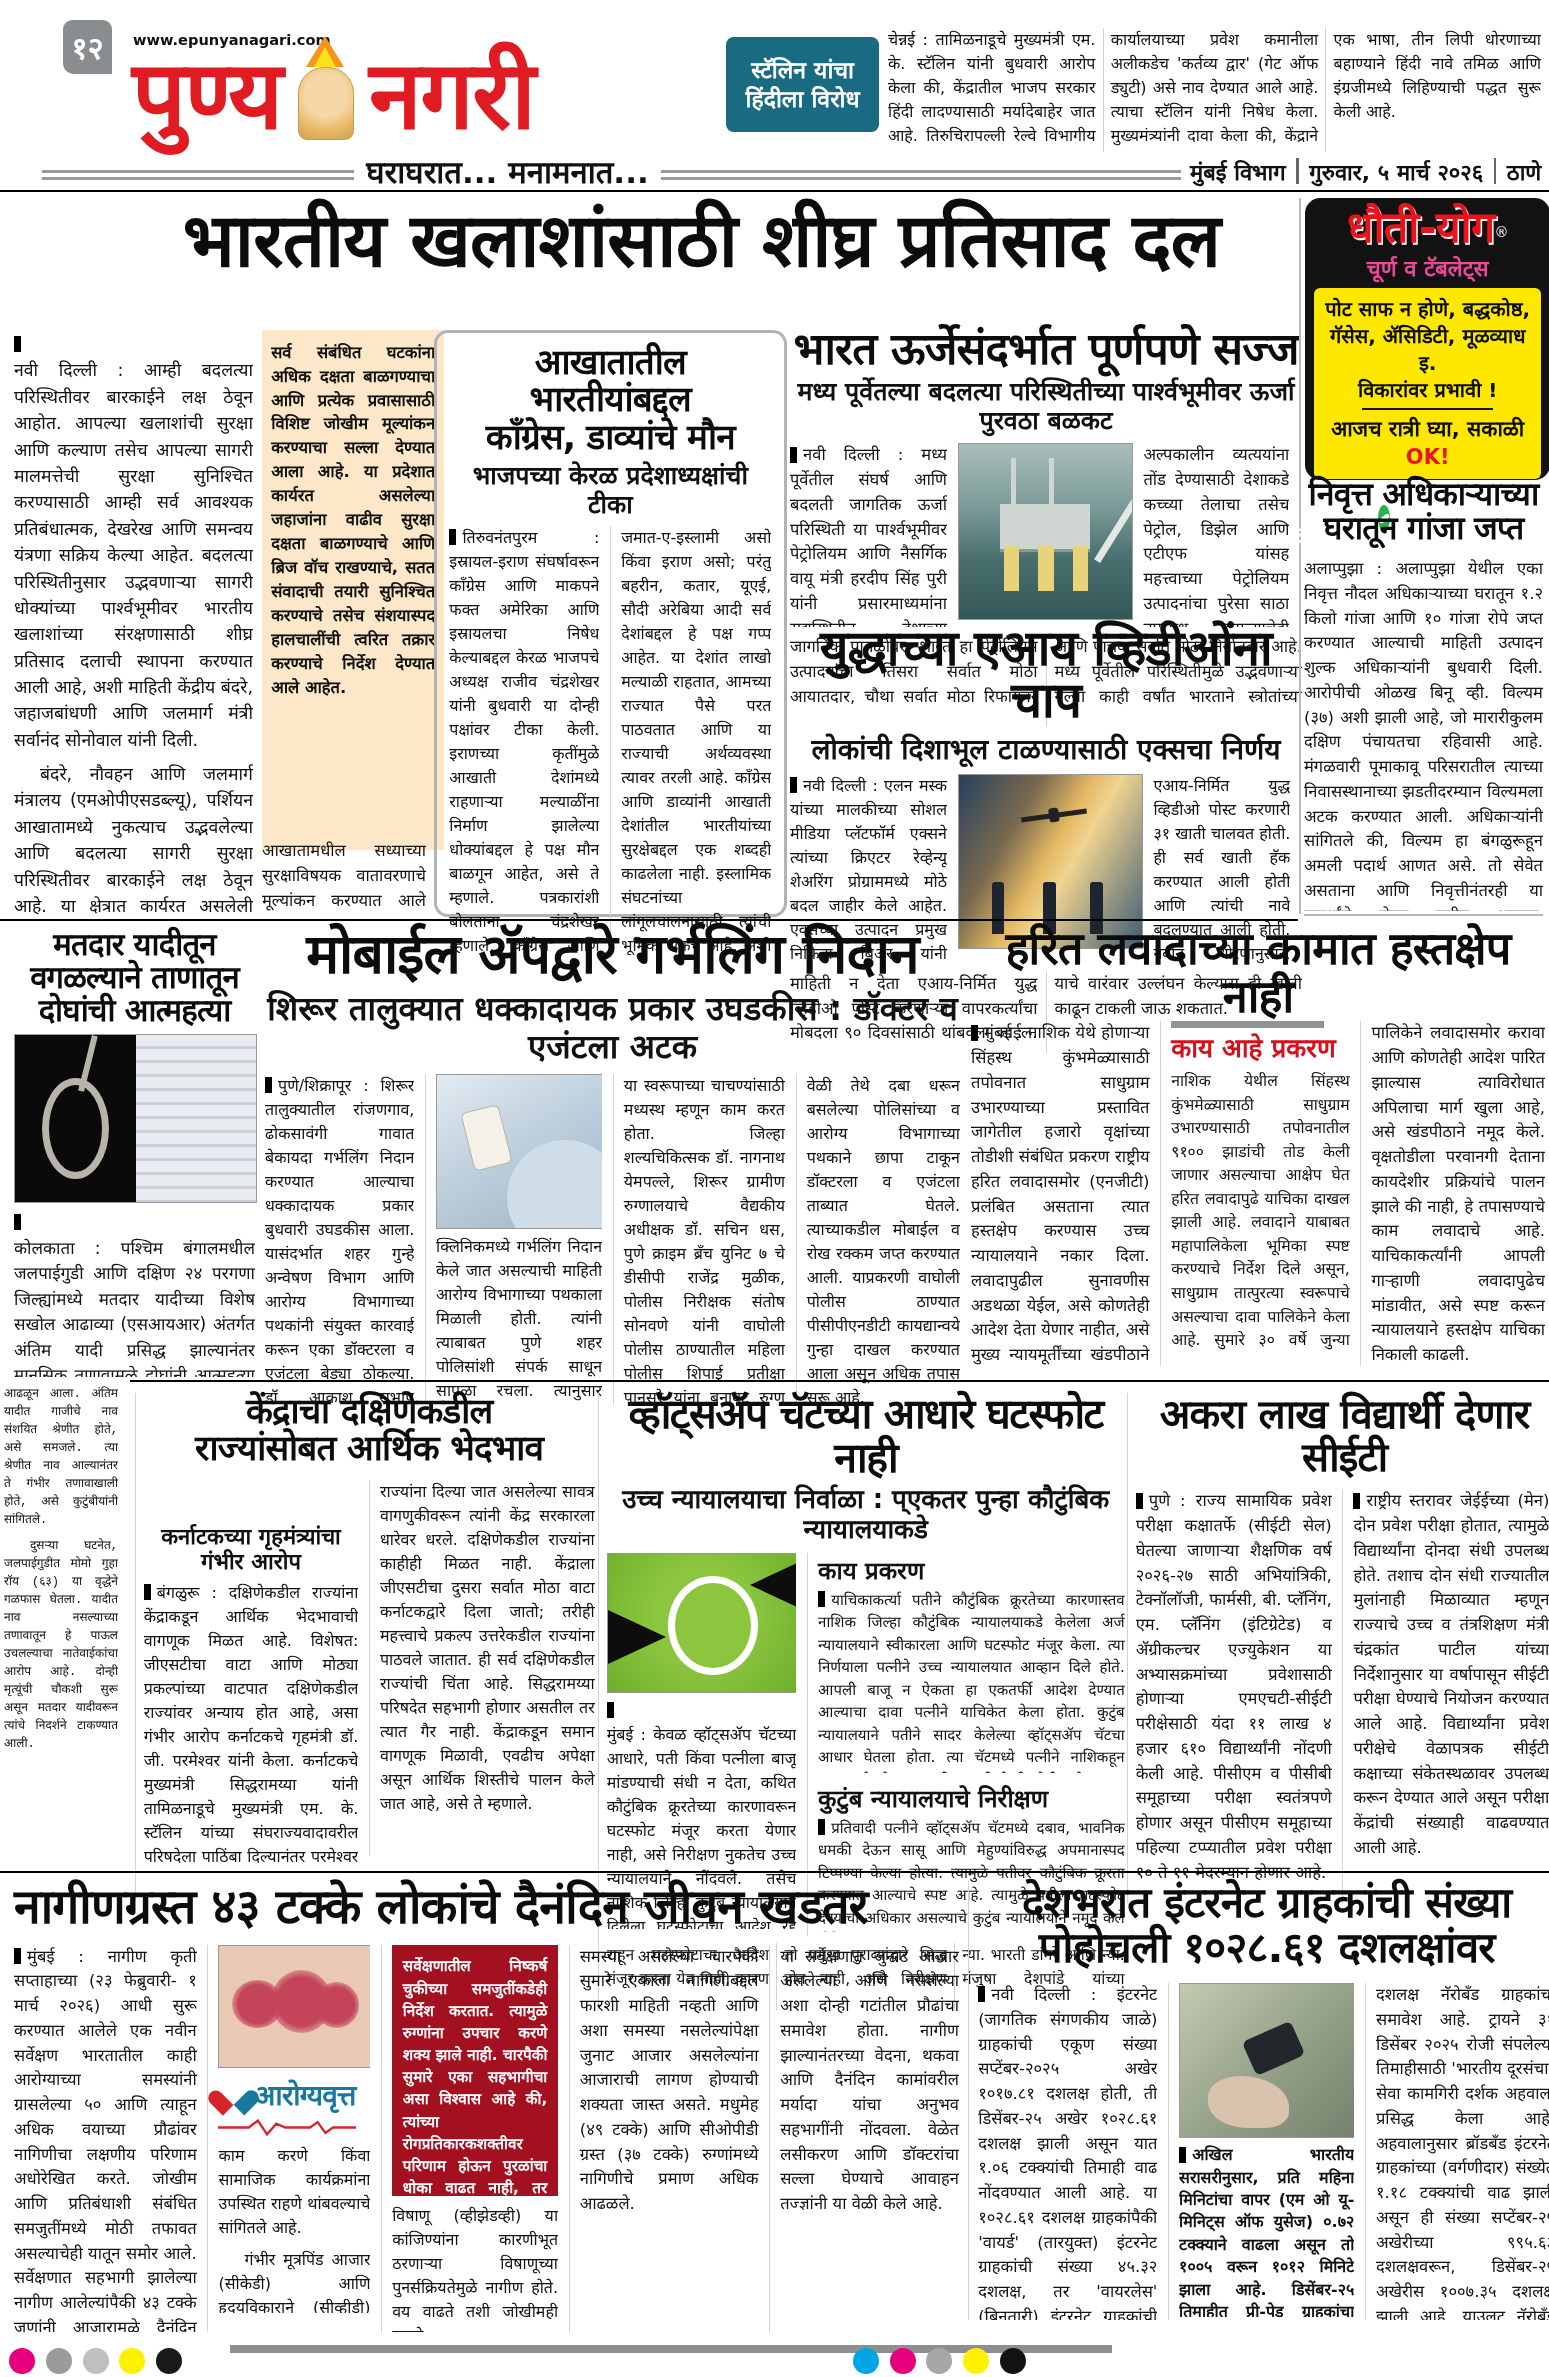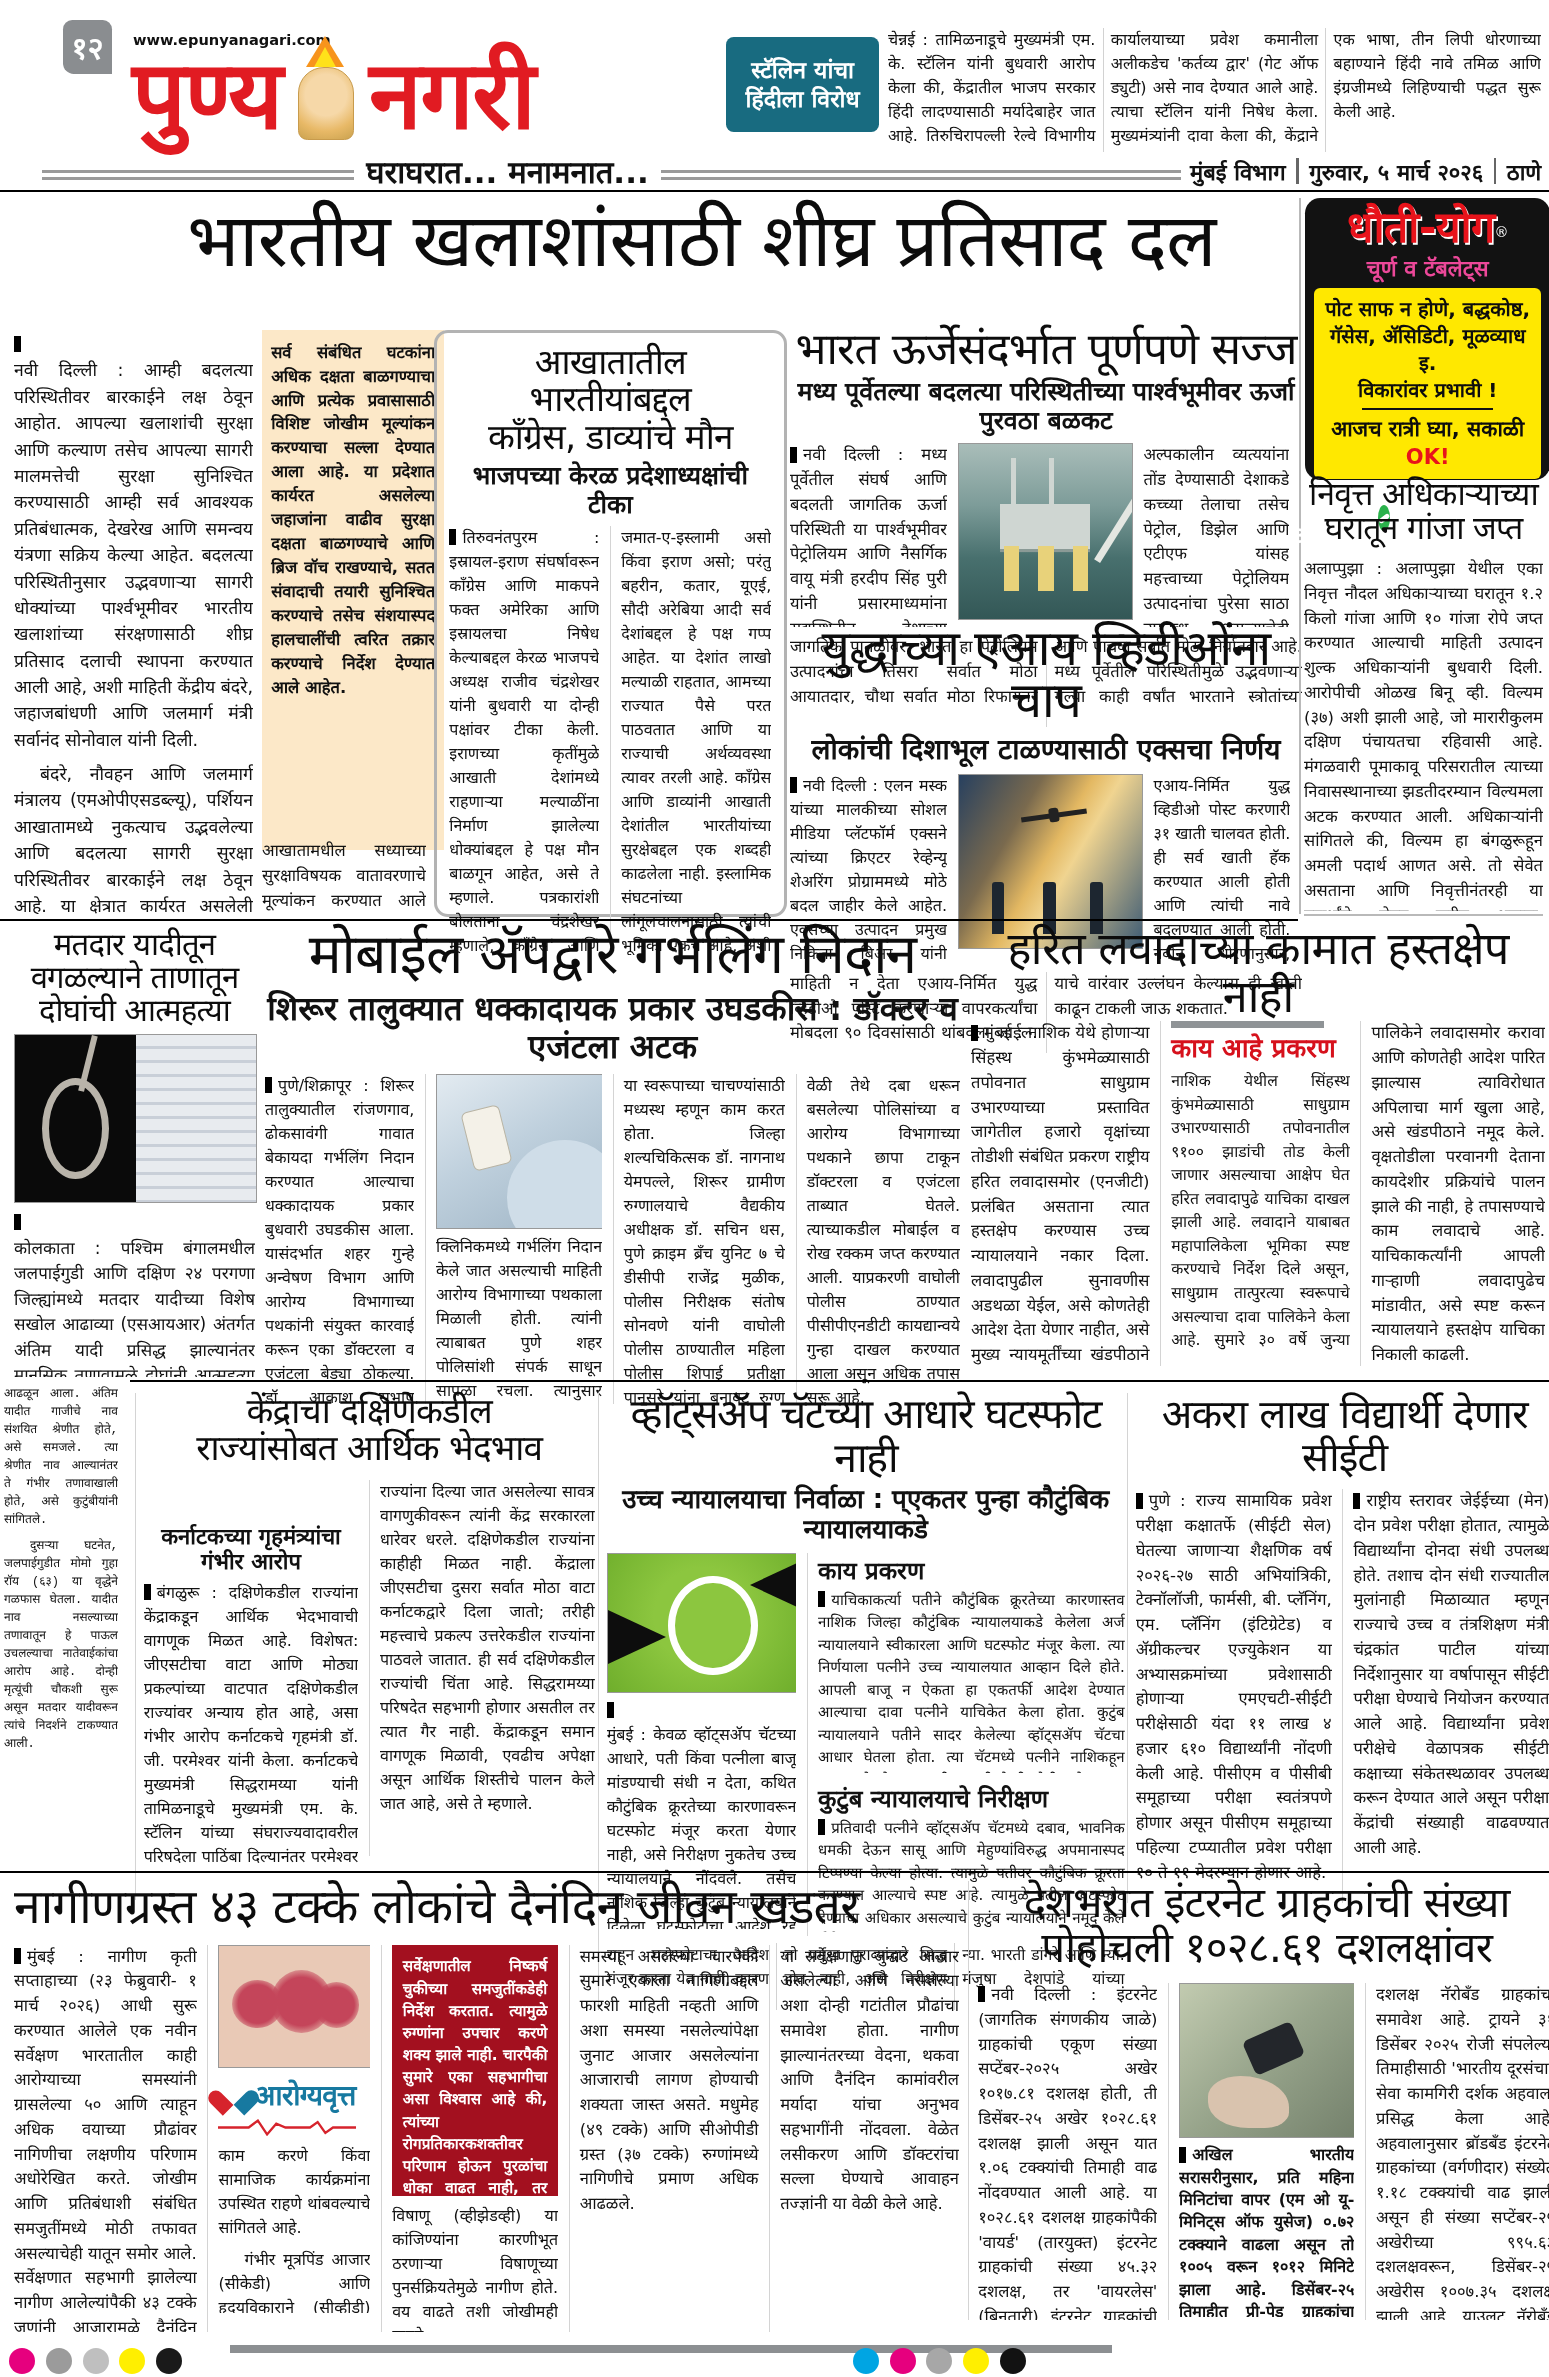--- a/index.html
+++ b/index.html
@@ -1,20 +1,20 @@
 <!DOCTYPE html>
 <html style="font-size:12.3px"><head>
 <meta charset="utf-8">
 <style>
   html,body{margin:0;padding:0;background:#f2f2f2;font-family:"DejaVu Sans",sans-serif;color:#111;}
   .page{position:relative;width:1549px;height:2377px;background:#fff;overflow:hidden;}
   .abs{position:absolute;}
   .b{font-weight:bold;}
   .pre{white-space:pre-line;}
-  .hl{font-weight:normal;color:#0c0c0c;text-align:center;line-height:1.07;letter-spacing:-0.8px;}
+  .hl{font-weight:bold;color:#0c0c0c;text-align:center;line-height:1.07;letter-spacing:-0.8px;}
   .subhl{font-weight:bold;text-align:center;line-height:1.15;color:#111;}
   .txt{font-size:16.5px;line-height:1.5;text-align:justify;overflow:hidden;}
   .txt p{margin:0 0 7.7px 0;text-indent:26px;}
   .txt p:first-child{text-indent:0;}
   .byl::before{content:"";display:inline-block;width:7px;height:16px;background:#000;margin-right:6.1px;vertical-align:-2.3px;}
   .cols2{column-count:2;column-gap:17px;column-rule:0.8px solid #d2d2d2;}
   .cols3{column-count:3;column-gap:15.3px;column-rule:0.8px solid #d2d2d2;}
   .rule{background:#000;}
   .vrule{background:#b9b9b9;width:1.5px;}
   .flexrow{display:flex;gap:10.7px;}

